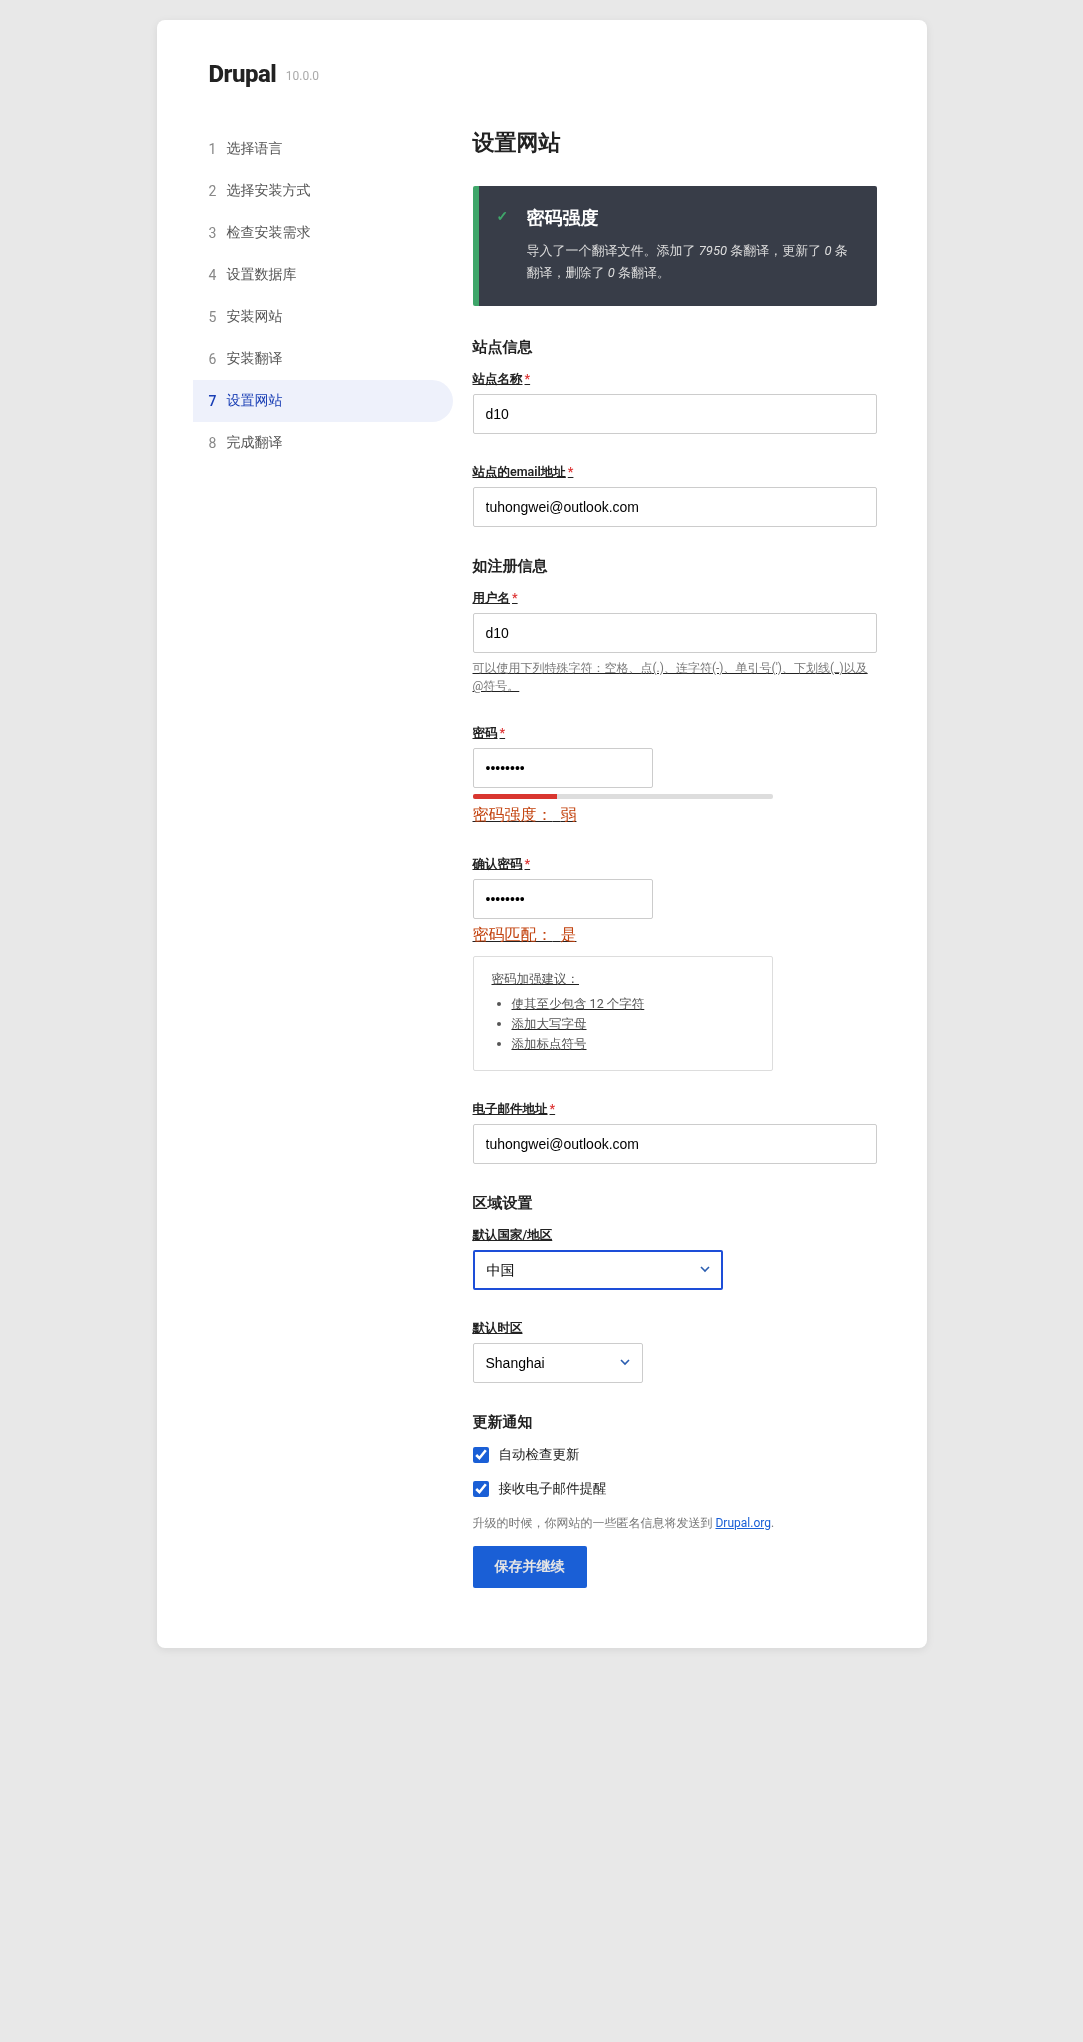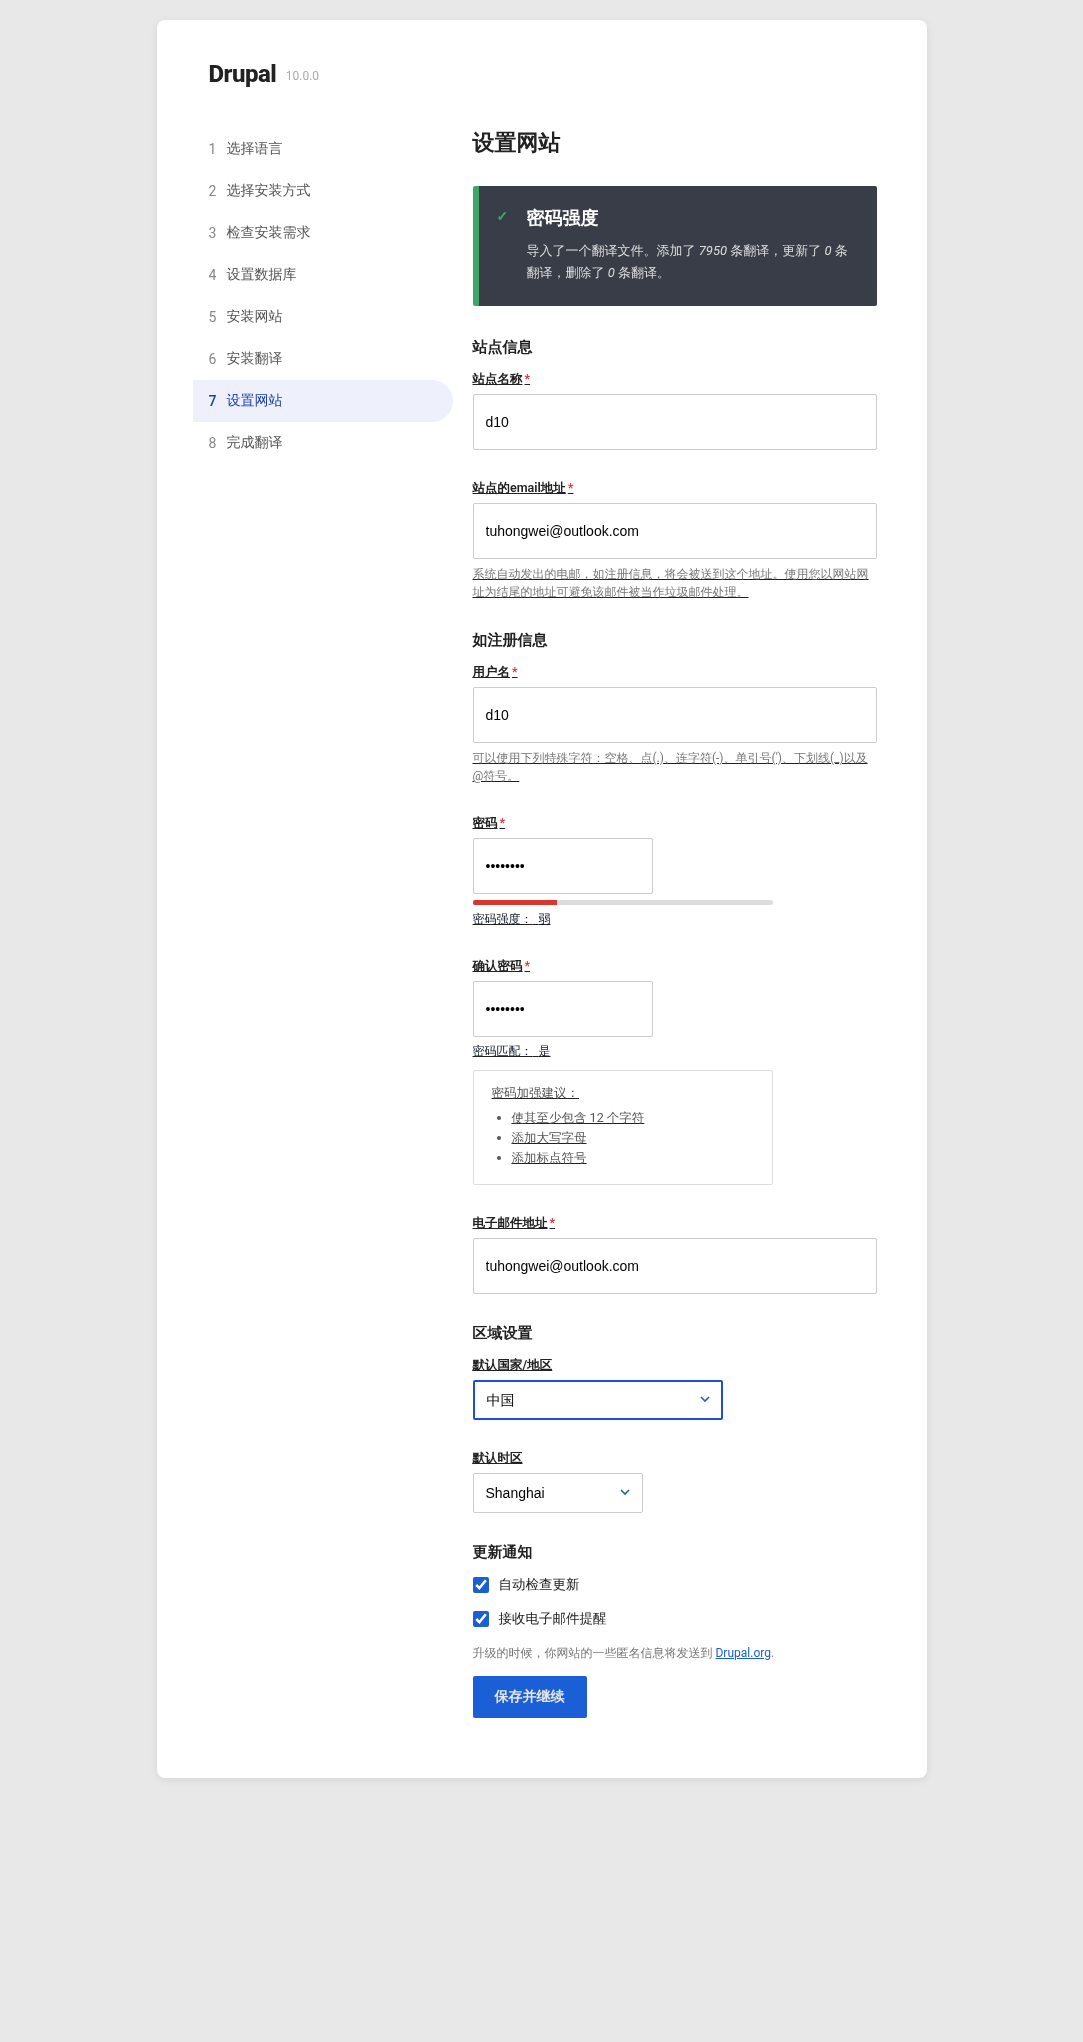--- a/index.html
+++ b/index.html
@@ -54,31 +54,31 @@
     color: #3fa66a; font-weight: bold;
   }
   .status-box h2 { font-size: 18px; font-weight: 700; margin-bottom: 10px; }
   .status-box p { font-size: 13px; line-height: 1.7; color: #ddd; }
   .status-box em { font-style: italic; }
   .section-title { font-size: 15px; font-weight: 700; margin: 30px 0 14px; }
   .field { margin-bottom: 30px; text-decoration: underline; }
   .label { font-size: 12.5px; font-weight: 600; margin-bottom: 6px; display: block; }
   .req { color: #d33; margin-left: 2px; }
   .input {
-    width: 100%; height: 56px;
+    width: 100%; height: 40px;
     border: 1px solid #ccc;
     border-radius: 2px;
     padding: 0 12px;
     font-size: 14px;
   }
   .input.narrow { width: 180px; }
   .desc { font-size: 12px; color: #777; margin-top: 6px; line-height: 1.5; }
   .strength-bar { height: 5px; background: #ddd; width: 300px; margin-top: 6px; border-radius: 2px; overflow: hidden; }
   .strength-fill { height: 100%; width: 28%; background: #d9362f; }
-  .strength-txt { font-size: 12px; color: #0f172a; margin-top: 6px; }
+  .strength-txt { font-size: 16px; color: #c2410c; margin-top: 6px; }
   .suggest-box {
     border: 1px solid #ddd;
     border-radius: 2px;
     padding: 14px 18px;
     font-size: 12.5px;
     color: #555;
     width: 300px;
     margin-top: 10px;
   }
   .suggest-box ul { margin: 8px 0 0 20px; }
@@ -177,21 +177,20 @@
       <div class="section-title">站点信息</div>
 
       <div class="field">
         <label class="label"><span>站点名称</span><span class="req">*</span></label>
         <input class="input" value="d10" style="">
       </div>
 
       <div class="field">
         <label class="label"><span>站点的email地址</span><span class="req">*</span></label>
         <input class="input" value="tuhongwei@outlook.com" style="">
-        <div class="desc">系统自动发出的电邮，如注册信息，将会被送到这个地址。使用您以网站网址为结尾的地址可避免该邮件被当作垃圾邮件处理。</div>
       </div>
 
       <div class="section-title">如注册信息</div>
 
       <div class="field">
         <label class="label"><span>用户名</span><span class="req">*</span></label>
         <input class="input" value="d10" style="">
         <div class="desc">可以使用下列特殊字符：空格、点(.)、连字符(-)、单引号(')、下划线(_)以及@符号。</div>
       </div>
 

